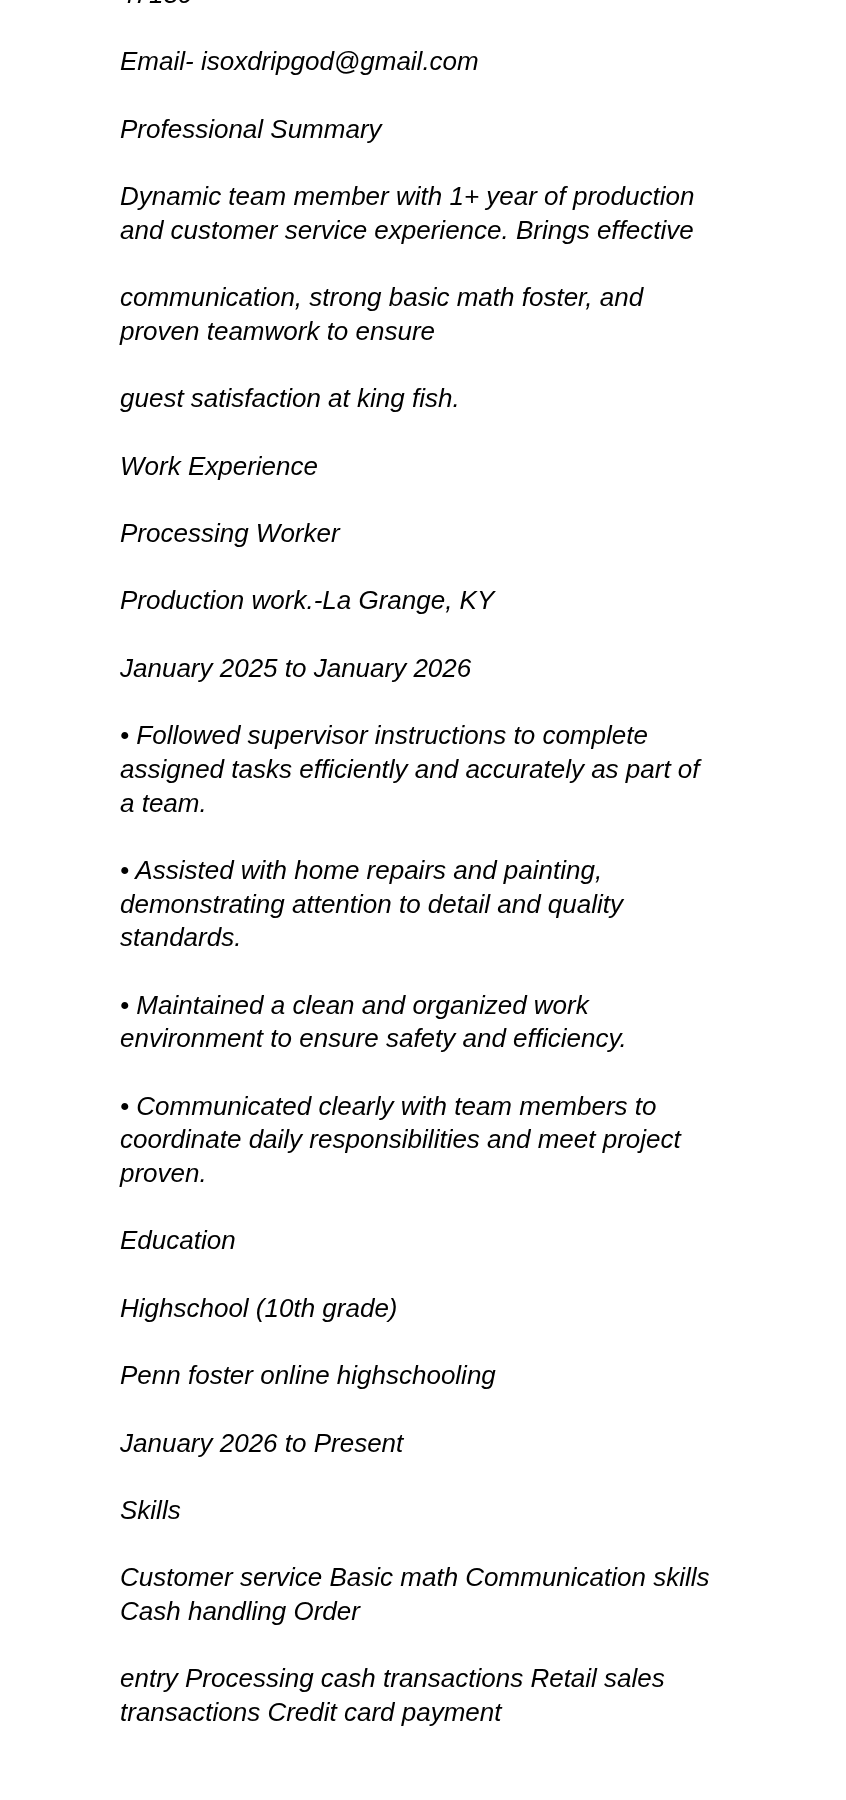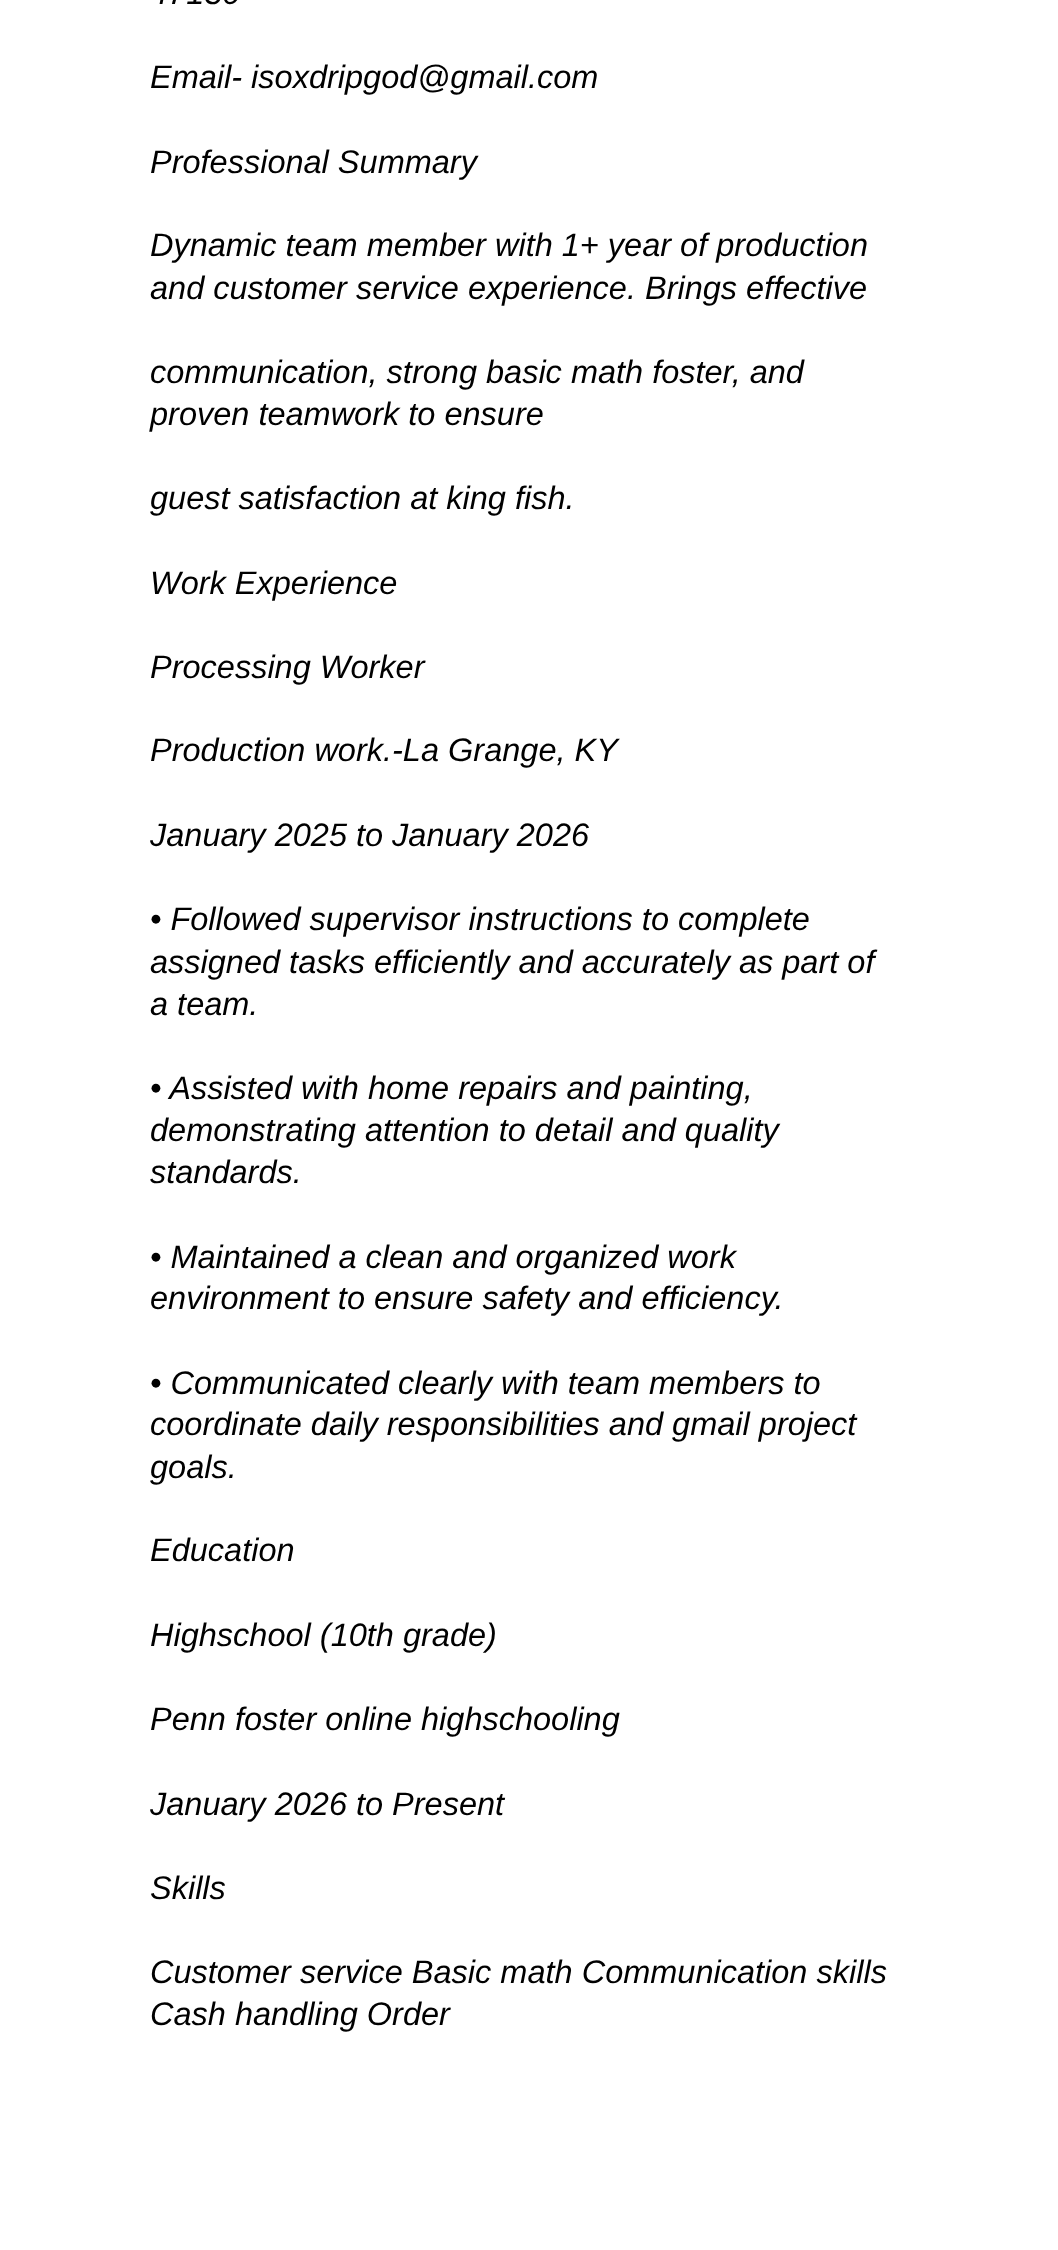--- a/index.html
+++ b/index.html
@@ -78,35 +78,39 @@
       <div class="line">• Assisted with home repairs and painting,</div>
       <div class="line">demonstrating attention to detail and quality</div>
       <div class="line">standards.</div>
     </div>
     <div class="para">
       <div class="line">• Maintained a clean and organized work</div>
       <div class="line">environment to ensure safety and efficiency.</div>
     </div>
     <div class="para">
       <div class="line">• Communicated clearly with team members to</div>
-      <div class="line">coordinate daily responsibilities and gmail project</div>
-      <div class="line">goals.</div>
+      <div class="line">coordinate daily responsibilities and meet project</div>
+      <div class="line">proven.</div>
     </div>
     <div class="para">
       <div class="line">Education</div>
     </div>
     <div class="para">
       <div class="line">Highschool (10th grade)</div>
     </div>
     <div class="para">
       <div class="line">Penn foster online highschooling</div>
     </div>
     <div class="para">
       <div class="line">January 2026 to Present</div>
     </div>
     <div class="para">
       <div class="line">Skills</div>
     </div>
     <div class="para">
       <div class="line">Customer service Basic math Communication skills</div>
       <div class="line">Cash handling Order</div>
     </div>
+    <div class="para">
+      <div class="line">entry Processing cash transactions Retail sales</div>
+      <div class="line">transactions Credit card payment</div>
+    </div>
   </div>
 
 </body></html>

